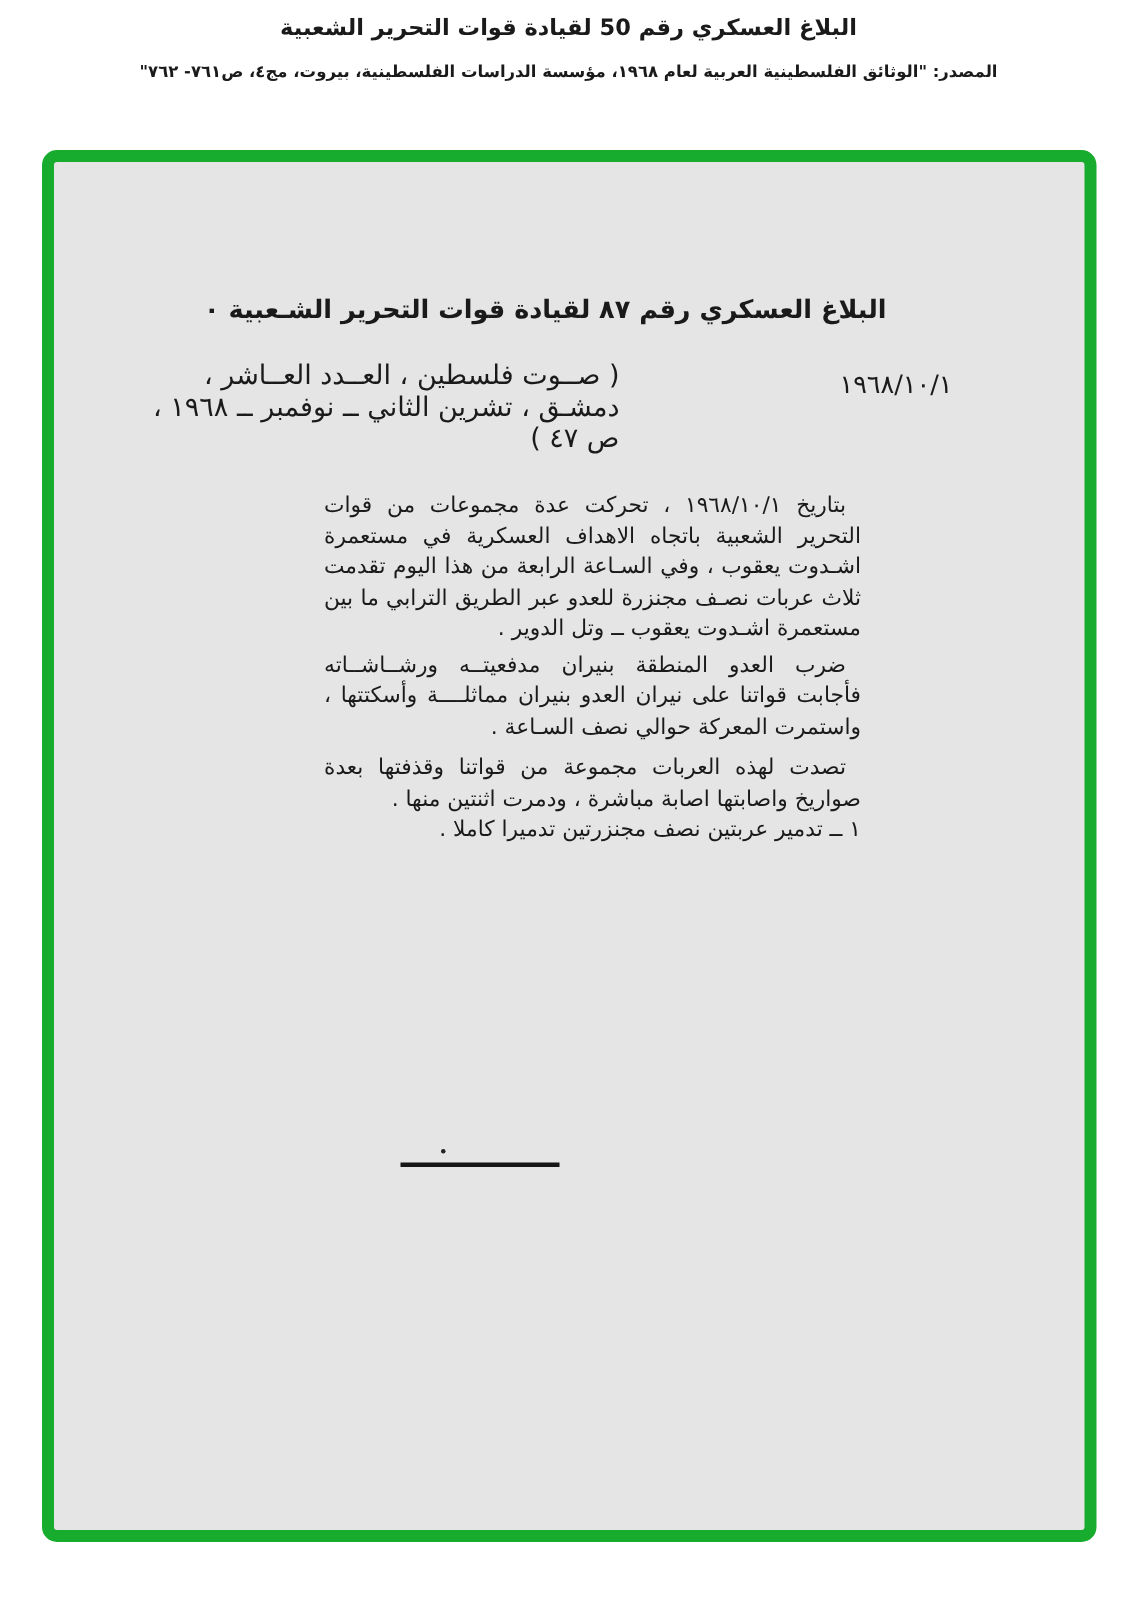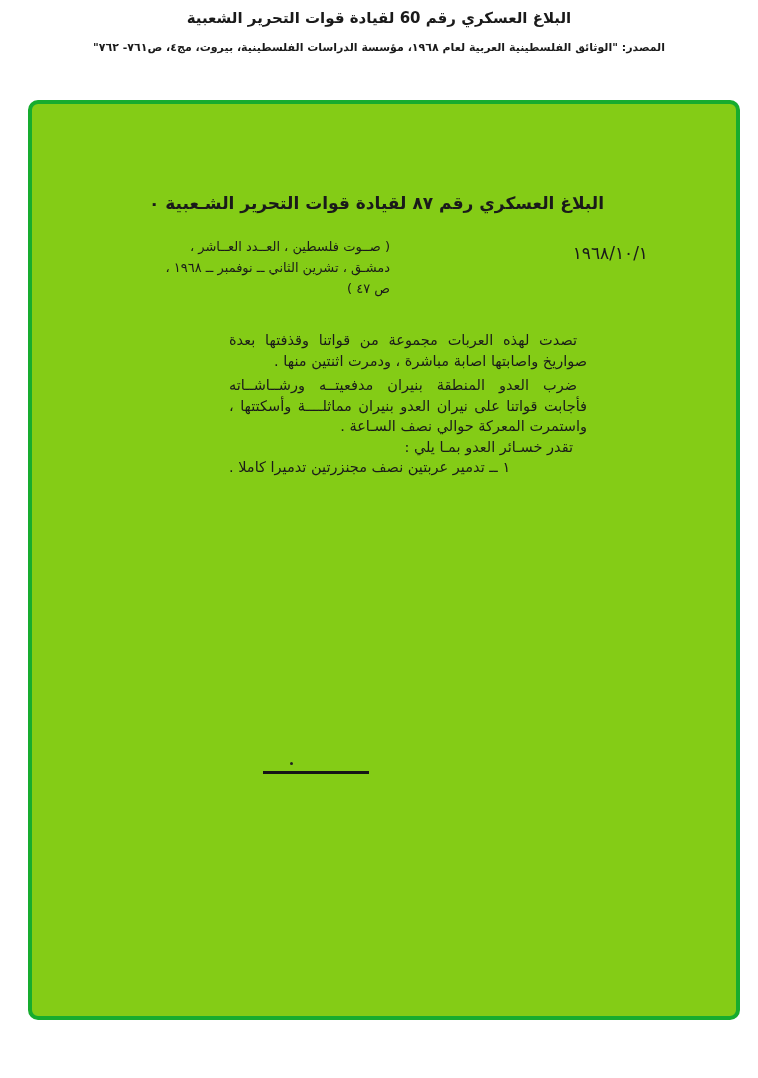--- a/index.html
+++ b/index.html
@@ -17,76 +17,75 @@
     font-size:15px; font-weight:700;
   }
   .top-source {
     position:absolute; top:41px; left:0; width:758px;
     text-align:center; direction:rtl;
     font-size:11px; font-weight:700;
   }
   .frame {
     position:absolute; left:28px; top:100px;
     width:687px; height:912px;
-    border:4px solid #f9a8d4;
+    border:8px solid #f9a8d4;
     border-radius:10px;
-    background:#84cc16;
-    padding-left:17px;
+    background:#e5e5e5;
   }
   .doc-title {
     position:absolute; top:89px; right:132px;
     direction:rtl; white-space:nowrap;
     font-size:17px; font-weight:700;
   }
   .doc-date {
     position:absolute; top:139px; right:88px;
     direction:rtl; font-size:17px; font-weight:500;
   }
   .doc-citation {
-    position:absolute; top:132px; right:346px; width:316px;
+    position:absolute; top:132px; right:310px; width:316px;
     direction:rtl; text-align:right; white-space:pre-line;
-    font-size:13px; line-height:21px; font-weight:500;
+    font-size:18px; line-height:21px; font-weight:500;
   }
   .doc-body {
     position:absolute; top:219px; right:149px; width:358px;
     direction:rtl; text-align:justify;
     font-size:14.5px; line-height:20.5px; font-weight:500;
   }
   .doc-body p { margin:0; }
   .para { text-indent:10px; }
   .para.p2 { margin-top:7px; }
   .para.p3 { margin-top:4px; }
   .losses-heading { margin-top:16px; text-indent:14px; text-align:right; }
-  .loss-item { margin:10px 60px 0 0; white-space:nowrap; text-align:left; }
+  .loss-item { margin:10px 60px 0 0; white-space:nowrap; text-align:right; }
   .loss-item.second { margin-top:8px; }
   .closing { margin-top:9px; text-indent:8px; }
   .divider {
     position:absolute; left:231px; top:667px;
     width:106px; height:3px; background:#161616;
   }
   .speck {
     position:absolute; left:258px; top:658px;
     width:3px; height:3px; background:#222; border-radius:50%;
   }
 </style>
 </head>
 <body style="color: rgb(26, 26, 26);">
 
-<div class="top-title">البلاغ العسكري رقم 60 لقيادة قوات التحرير الشعبية</div>
+<div class="top-title">البلاغ العسكري رقم 50 لقيادة قوات التحرير الشعبية</div>
 <div class="top-source">المصدر: "الوثائق الفلسطينية العربية لعام ١٩٦٨، مؤسسة الدراسات الفلسطينية، بيروت، مج٤، ص٧٦١- ٧٦٢"</div>
 
 <div class="frame" style="border-color: rgb(23, 172, 46);">
   <div class="doc-title">البلاغ العسكري رقم ٨٧ لقيادة قوات التحرير الشـعبية ٠</div>
   <div class="doc-date">١٩٦٨/١٠/١</div>
   <div class="doc-citation">( صــوت فلسطين ، العــدد العــاشر ،
 دمشـق ، تشرين الثاني ــ نوفمبر ــ ١٩٦٨ ،
 ص ٤٧ )</div>
 
   <div class="doc-body">
+    <p class="para">بتاريخ ١٩٦٨/١٠/١ ، تحركت عدة مجموعات من قوات التحرير الشعبية باتجاه الاهداف العسكرية في مستعمرة اشـدوت يعقوب ، وفي السـاعة الرابعة من هذا اليوم تقدمت ثلاث عربات نصـف مجنزرة للعدو عبر الطريق الترابي ما بين مستعمرة اشـدوت يعقوب ــ وتل الدوير .</p>
+    <p class="para p3">ضرب العدو المنطقة بنيران مدفعيتــه ورشــاشــاته فأجابت قواتنا على نيران العدو بنيران مماثلــــة وأسكتتها ، واستمرت المعركة حوالي نصف السـاعة .</p>
     <p class="para p2">تصدت لهذه العربات مجموعة من قواتنا وقذفتها بعدة صواريخ واصابتها اصابة مباشرة ، ودمرت اثنتين منها .</p>
-    <p class="para p3">ضرب العدو المنطقة بنيران مدفعيتــه ورشــاشــاته فأجابت قواتنا على نيران العدو بنيران مماثلــــة وأسكتتها ، واستمرت المعركة حوالي نصف السـاعة .</p>
-    <p class="losses-heading">تقدر خسـائر العدو بمـا يلي :</p>
     <p class="loss-item">١ ــ تدمير عربتين نصف مجنزرتين تدميرا كاملا .</p>
   </div>
 
   <div class="speck"></div>
   <div class="divider"></div>
 </div>
 
 </body></html>

